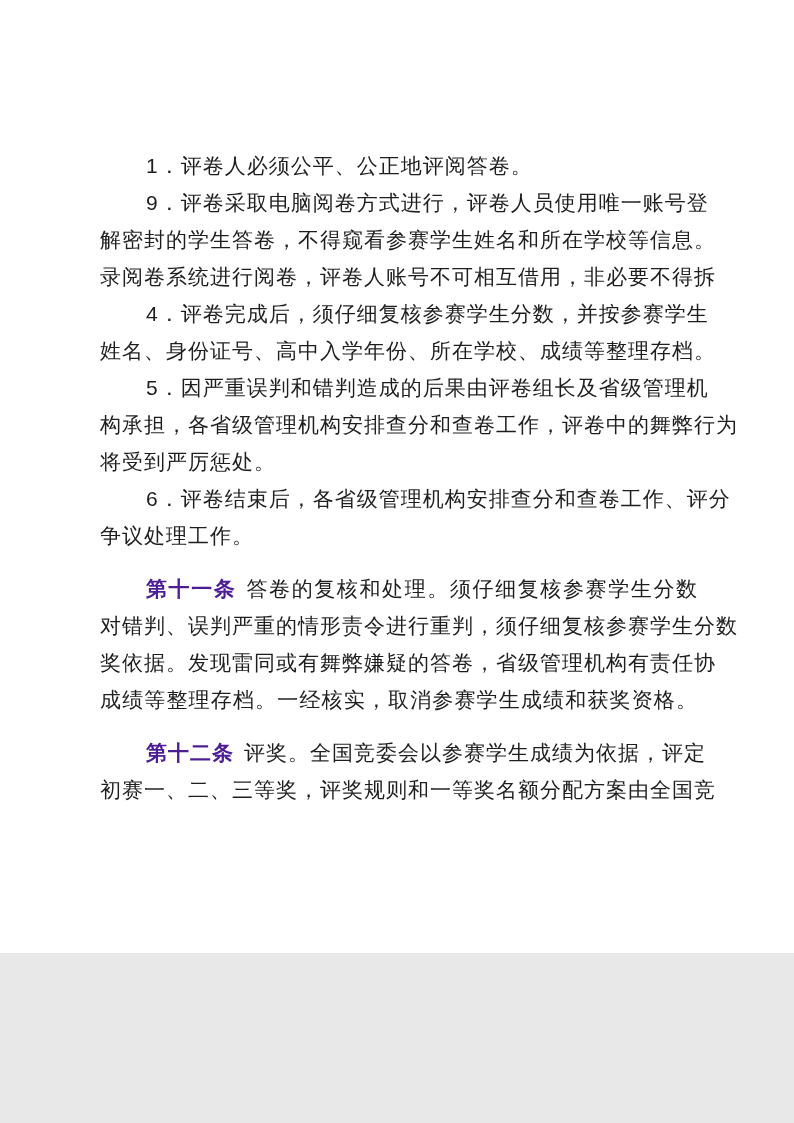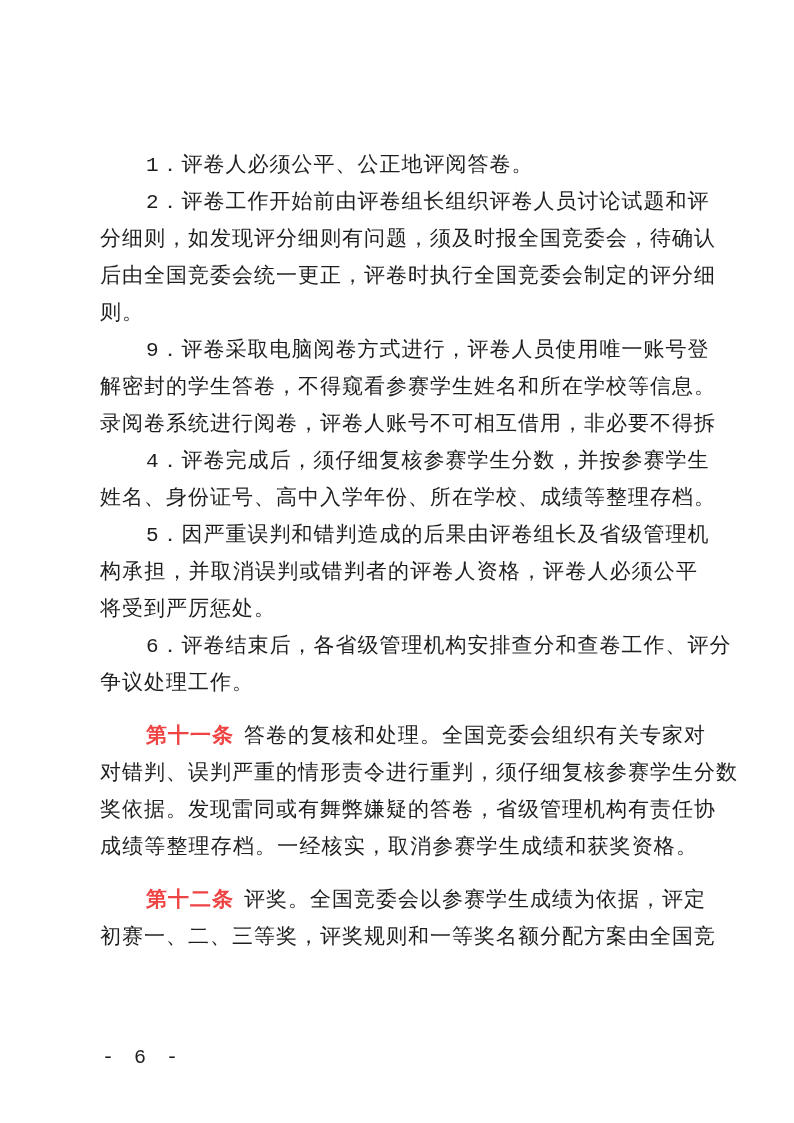--- a/index.html
+++ b/index.html
@@ -1,23 +1,23 @@
 <!DOCTYPE html>
 <html><head>
 <meta charset="utf-8">
 <style>
   * { margin: 0; padding: 0; box-sizing: border-box; }
   html, body { background: #e8e8e8; }
   .page {
     position: relative;
     width: 794px;
-    height: 1123px;
+    height: 953px;
     margin: 0 auto;
     background: #ffffff;
-    font-family: Liberation Mono, monospace;
+    font-family: Liberation Sans, sans-serif;
     color: #1e1e1e;
     overflow: hidden;
   }
   .content {
     position: absolute;
     left: 100px;
     top: 147px;
     width: 598px;
   }
   .line {
@@ -31,21 +31,21 @@
   }
   .line.left {
     text-align: left;
     text-align-last: left;
     white-space: normal;
   }
   .line.indent { text-indent: 46px; }
   .article { margin-top: 16px; }
   .term {
     font-weight: 700;
-    color: #ef4444;
+    color: #4c1d95;
     padding-right: 10px;
   }
   .footer {
     position: absolute;
     left: 102px;
     top: 1046px;
     font-size: 20px;
     letter-spacing: 4px;
     color: #1e1e1e;
   }
@@ -53,52 +53,46 @@
 </head>
 <body>
 
 <div class="page">
   <div class="content">
 
     <div class="paragraph">
       <div class="line indent left">1．评卷人必须公平、公正地评阅答卷。</div>
     </div>
 
-    <div class="paragraph">
-      <div class="line indent">2．评卷工作开始前由评卷组长组织评卷人员讨论试题和评</div>
-      <div class="line">分细则，如发现评分细则有问题，须及时报全国竞委会，待确认</div>
-      <div class="line">后由全国竞委会统一更正，评卷时执行全国竞委会制定的评分细</div>
-      <div class="line left">则。</div>
-    </div>
 
     <div class="paragraph">
       <div class="line indent">9．评卷采取电脑阅卷方式进行，评卷人员使用唯一账号登</div>
       <div class="line">解密封的学生答卷，不得窥看参赛学生姓名和所在学校等信息。</div>
       <div class="line">录阅卷系统进行阅卷，评卷人账号不可相互借用，非必要不得拆</div>
     </div>
 
     <div class="paragraph">
       <div class="line indent">4．评卷完成后，须仔细复核参赛学生分数，并按参赛学生</div>
       <div class="line">姓名、身份证号、高中入学年份、所在学校、成绩等整理存档。</div>
     </div>
 
     <div class="paragraph">
       <div class="line indent">5．因严重误判和错判造成的后果由评卷组长及省级管理机</div>
-      <div class="line">构承担，并取消误判或错判者的评卷人资格，评卷人必须公平</div>
+      <div class="line">构承担，各省级管理机构安排查分和查卷工作，评卷中的舞弊行为</div>
       <div class="line left">将受到严厉惩处。</div>
     </div>
 
     <div class="paragraph">
       <div class="line indent">6．评卷结束后，各省级管理机构安排查分和查卷工作、评分</div>
       <div class="line left">争议处理工作。</div>
     </div>
 
     <div class="article">
       <div class="line indent">
-        <span class="term">第十一条</span><span>答卷的复核和处理。全国竞委会组织有关专家对</span>
+        <span class="term">第十一条</span><span>答卷的复核和处理。须仔细复核参赛学生分数</span>
       </div>
       <div class="line">对错判、误判严重的情形责令进行重判，须仔细复核参赛学生分数</div>
       <div class="line">奖依据。发现雷同或有舞弊嫌疑的答卷，省级管理机构有责任协</div>
       <div class="line">成绩等整理存档。一经核实，取消参赛学生成绩和获奖资格。</div>
     </div>
 
     <div class="article">
       <div class="line indent">
         <span class="term">第十二条</span><span>评奖。全国竞委会以参赛学生成绩为依据，评定</span>
       </div>

